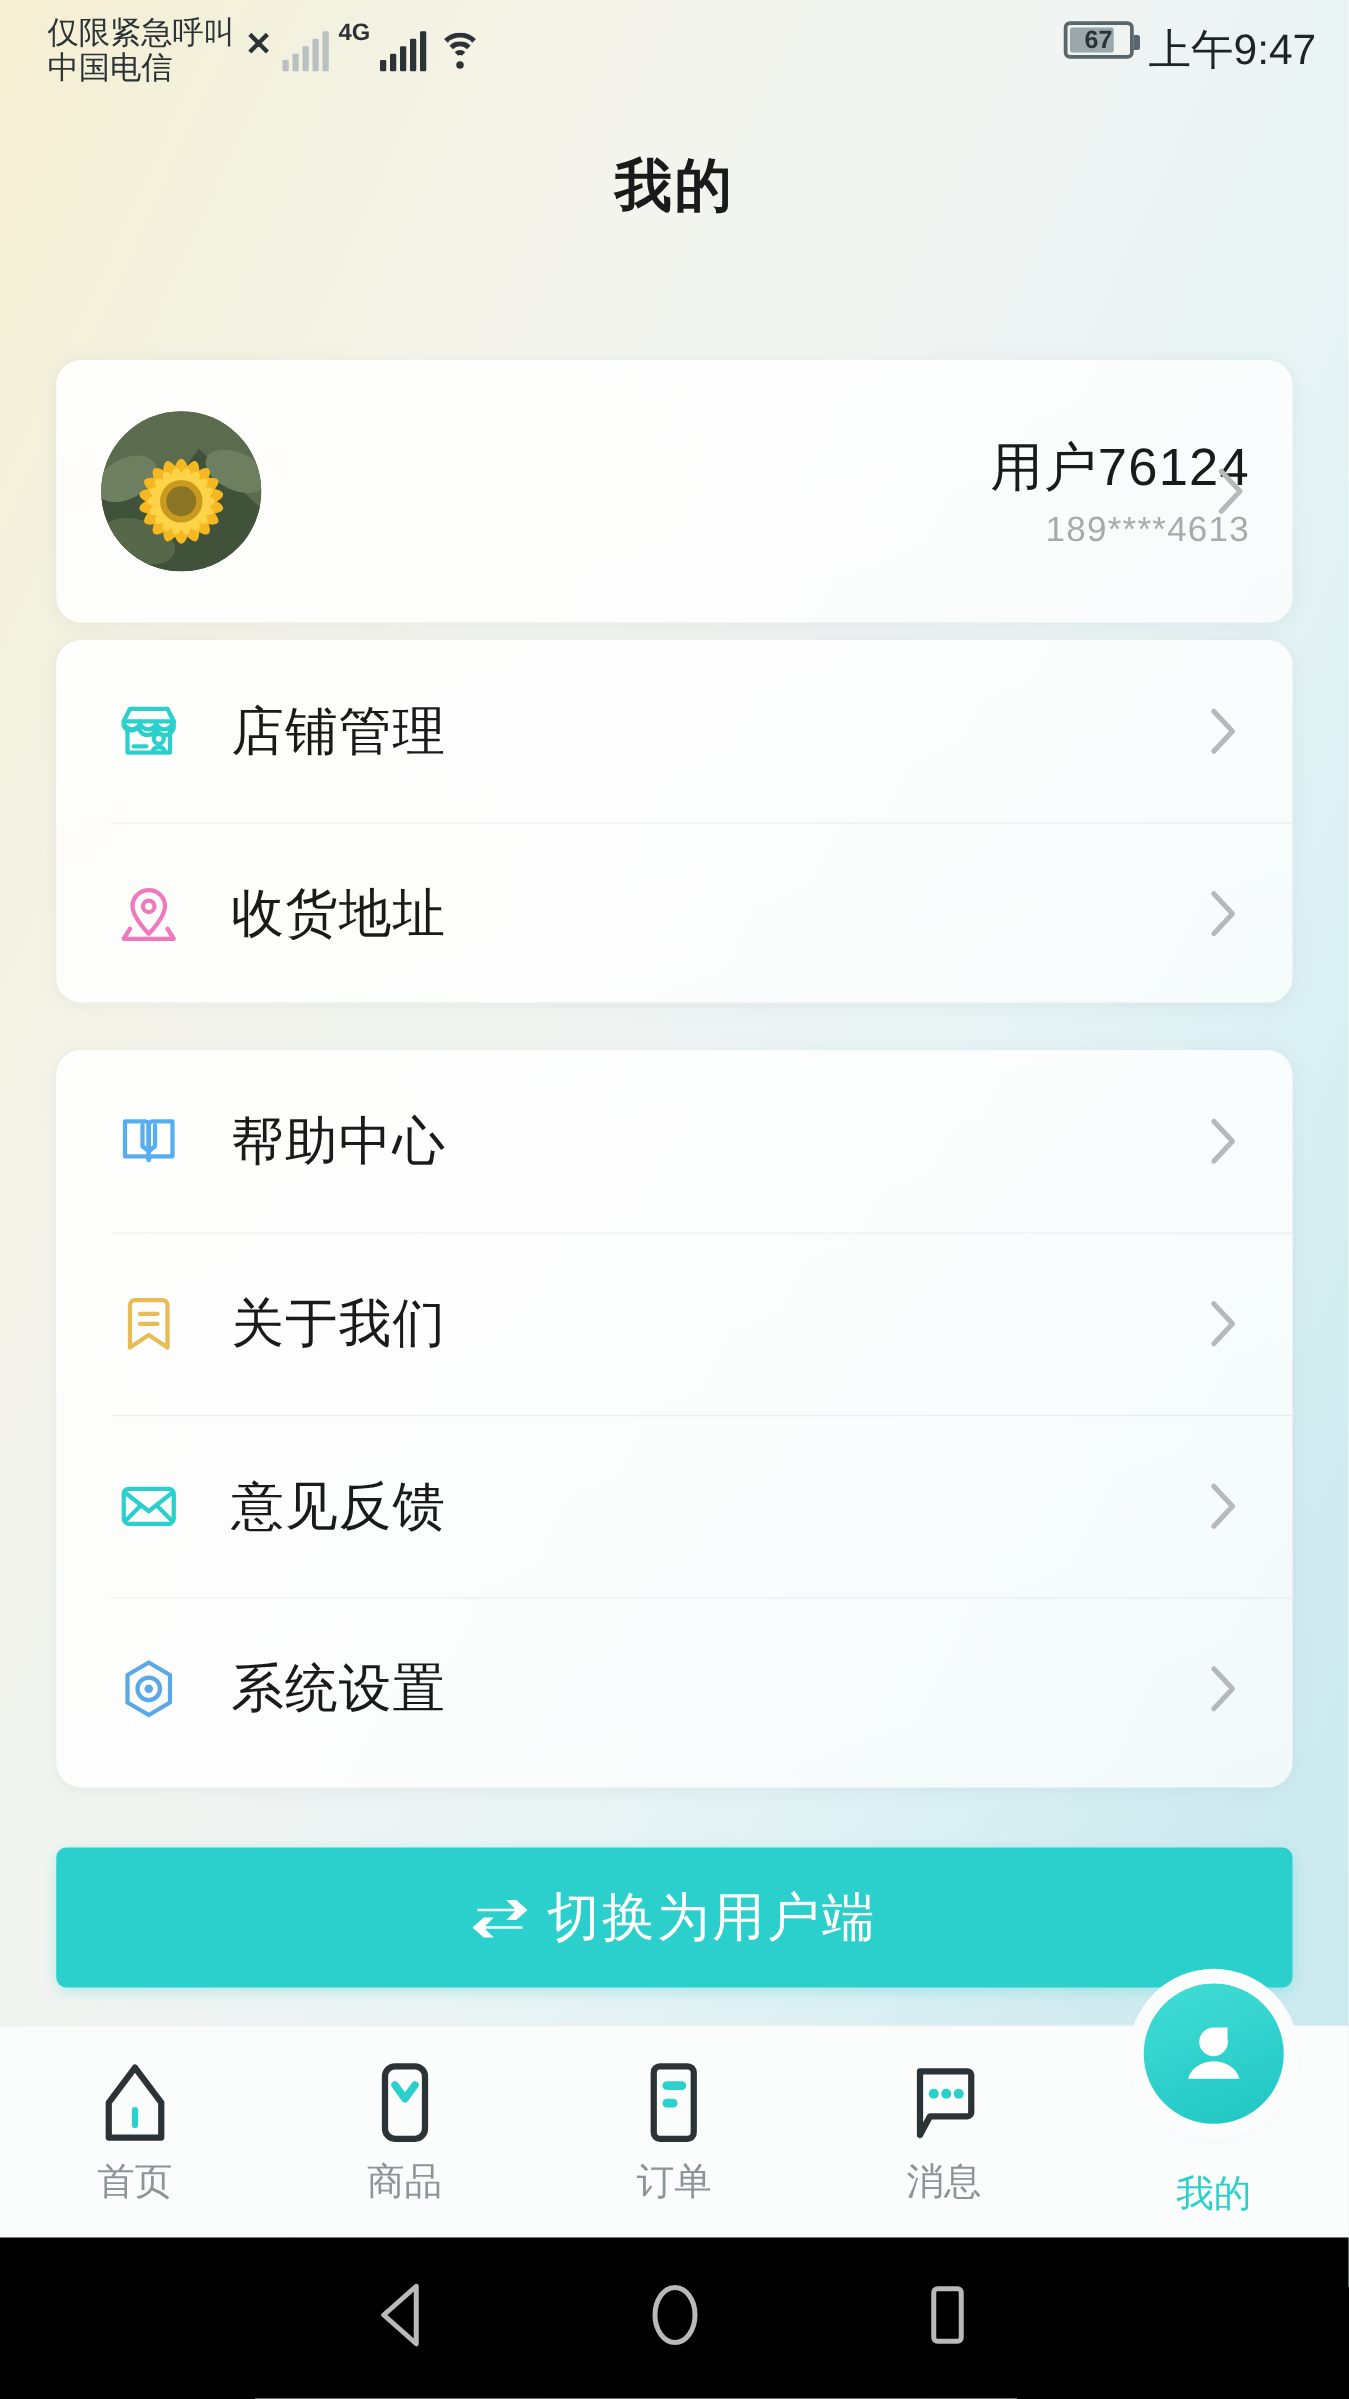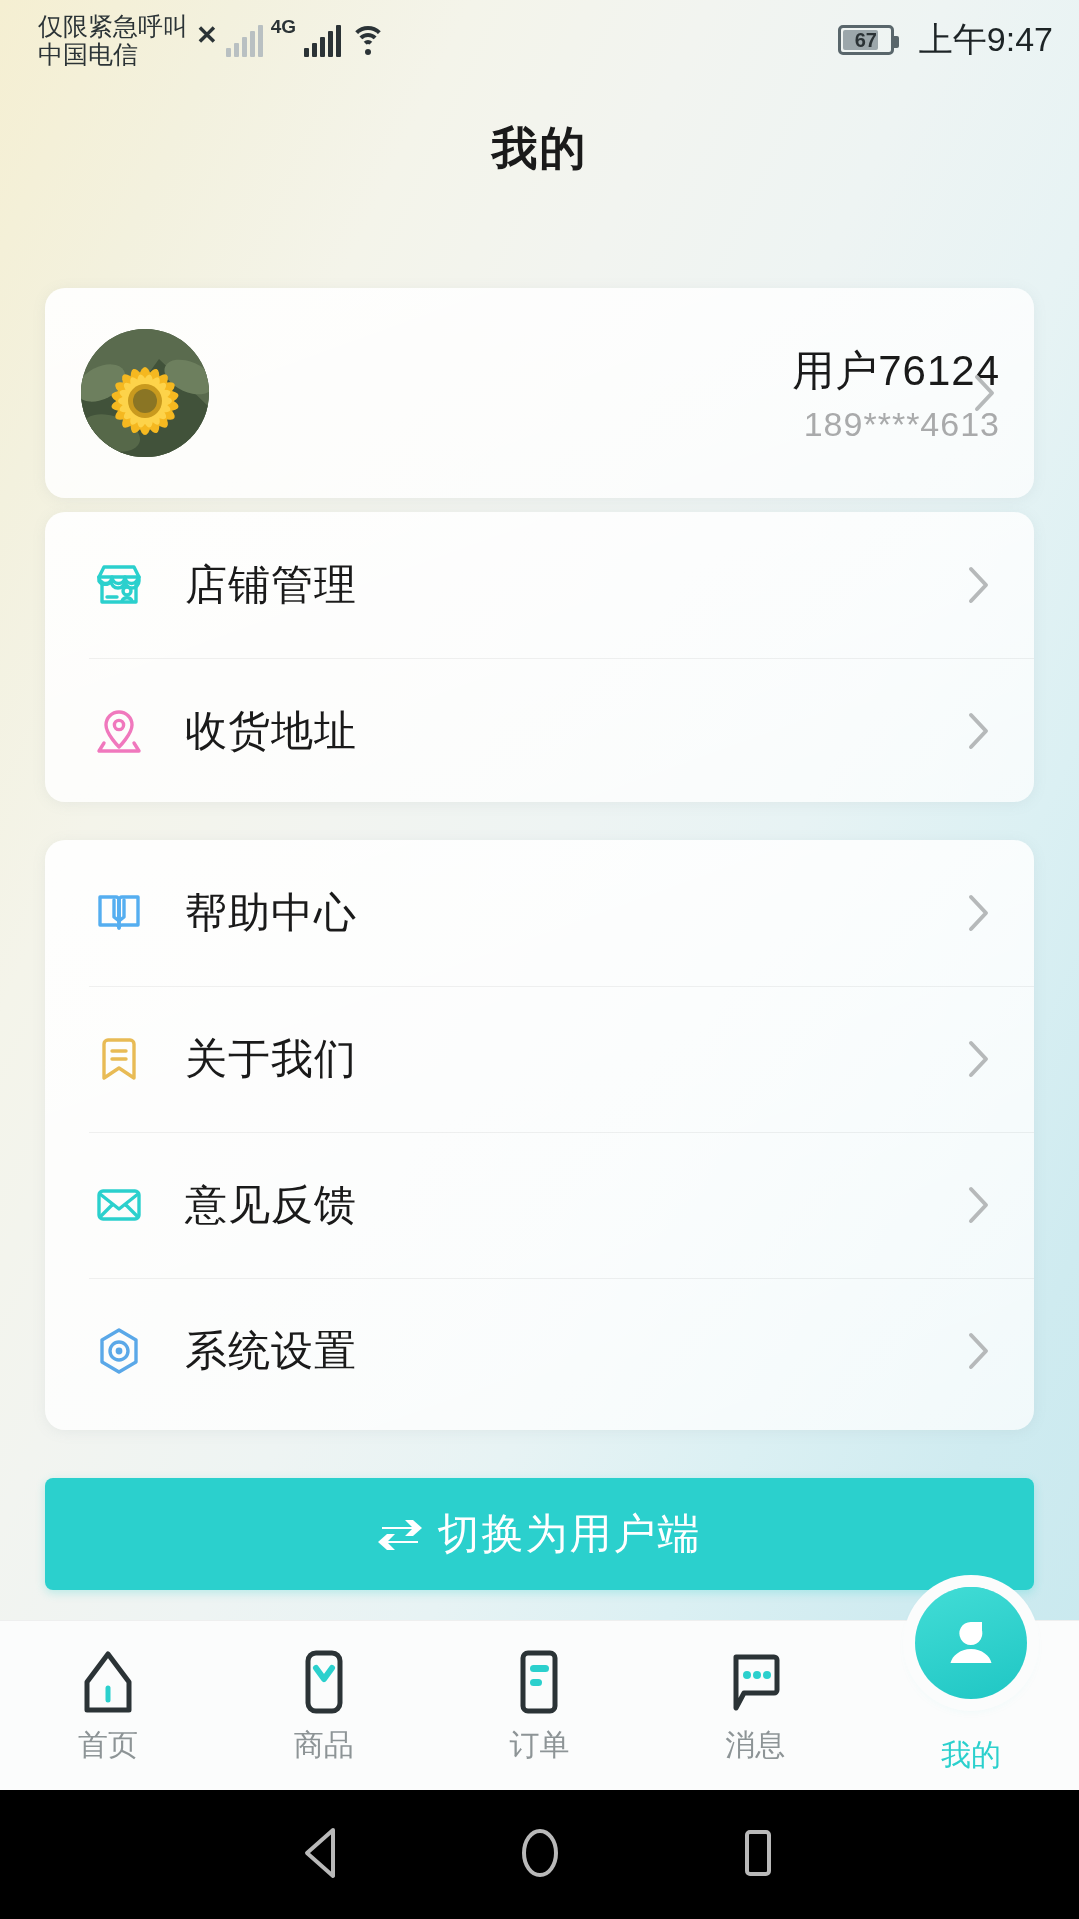--- a/index.html
+++ b/index.html
@@ -51,21 +51,21 @@
     position:absolute; left:50%; transform:translateX(-50%);
     border:4px solid #2b3336; border-bottom-color:transparent;
     border-left-color:transparent; border-right-color:transparent;
     border-radius:50%;
   }
   .wifi span.a { width:36px; height:36px; top:2px; }
   .wifi span.b { width:24px; height:24px; top:9px; }
   .wifi span.c { width:12px; height:12px; top:16px; }
   .wifi .dot { position:absolute; left:50%; transform:translateX(-50%);
     bottom:1px; width:6px; height:6px; border-radius:50%; background:#2b3336; border:none;}
-  .sb-right { display:flex; align-items:center; gap:25px; }
+  .sb-right { display:flex; gap:12px; }
   .battery {
     position:relative; width:56px; height:30px;
     border:3px solid #59666b; border-radius:5px;
     display:flex; align-items:center; justify-content:center;
   }
   .battery::after {
     content:""; position:absolute; right:-8px; top:8px;
     width:5px; height:12px; background:#59666b; border-radius:0 2px 2px 0;
   }
   .battery .fill {
@@ -98,21 +98,21 @@
     cursor:pointer;
   }
   .avatar {
     width:128px; height:128px; border-radius:50%; overflow:hidden;
     flex:0 0 128px; position:relative;
     background:#4a5c42;
   }
   .avatar svg { display:block; width:128px; height:128px; }
   .profile-text { flex:1; margin-left:40px; display:flex; flex-direction:column; gap:6px;text-align:right; }
   .uname { font-size:42px; color:#1a1a1a; font-weight:400; letter-spacing:1px; }
-  .uphone { font-size:34px; color:#a9aaab; letter-spacing:1px; }
+  .uphone { font-size:28px; color:#a9aaab; letter-spacing:1px; }
 
   .menu-row {
     display:flex; align-items:center; height:146px; padding:0 34px 0 44px;
     cursor:pointer; position:relative;
   }
   .menu-row + .menu-row::before {
     content:""; position:absolute; top:0; left:44px; right:0;
     height:1px; background:rgba(0,0,0,.055);
   }
   .m-icon { width:60px; height:60px; flex:0 0 60px; display:flex; align-items:center; justify-content:center; }

